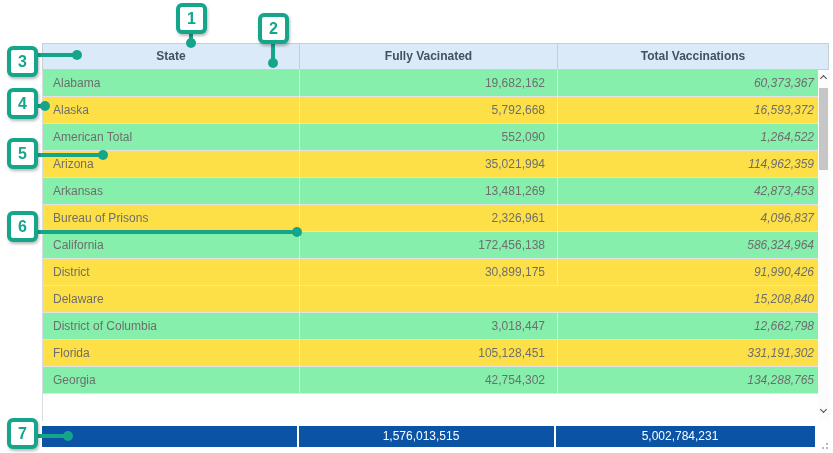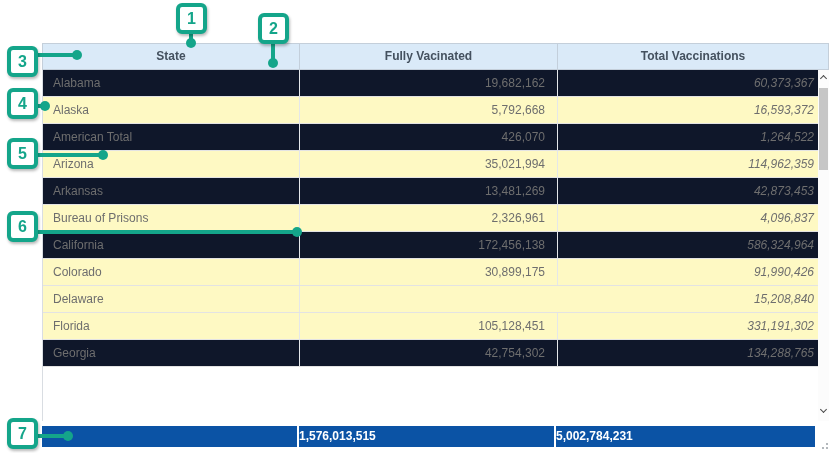--- a/index.html
+++ b/index.html
@@ -22,22 +22,22 @@
   }
   .th.c1 { width:257px; border-right:1px solid #c3cfdb; }
   .th.c2 { width:258px; border-right:1px solid #c3cfdb; }
   .th.c3 { flex:1; }
 
   .tbody {
     position:absolute; left:0; top:27px; width:787px; height:351px;
     border-left:1px solid #d9dde2; border-right:1px solid #d9dde2;
     background:#ffffff;
   }
-  .tr { height:27px; display:flex; border-bottom:1px solid #e3e3e3; background:#0f172a; }
-  .tr.alt { background:#fef9c3; }
+  .tr { height:27px; display:flex; border-bottom:1px solid #e3e3e3; background:#86efac; }
+  .tr.alt { background:#fde047; }
   .td { font-size:12px; color:#6e6e6e; line-height:26px; white-space:nowrap; overflow:hidden; }
   .td.state { width:257px; padding-left:10px; border-right:1px solid #e4e7ea; }
   .td.fully { width:258px; text-align:right; padding-right:12px; border-right:1px solid #e4e7ea; }
   .td.total { flex:1; text-align:right; padding-right:14px;font-style:italic; }
 
   
   .scrollbar {
     position:absolute; right:0; top:27px; width:11px; height:351px;
     background:#fcfcfc;
   }
@@ -46,21 +46,21 @@
   .chev { position:absolute; left:3px; width:5px; height:5px; border-left:1.5px solid #4a4a4a; border-top:1.5px solid #4a4a4a; }
   .chev.u { top:5px; transform:rotate(45deg); }
   .chev.d { top:2px; transform:rotate(225deg); }
   .sb-thumb { position:absolute; left:1px; top:18px; width:9px; height:82px; background:#c6c6c6; }
 
   
   .totals {
     position:absolute; left:0; top:383px; width:773px; height:21px;
     display:flex; background:#0b53a5;
   }
-  .ttd { font-size:12px; font-weight:700; color:#ffffff; line-height:21px; text-align:left; }
+  .ttd { font-size:12px; font-weight:400; color:#ffffff; line-height:21px; text-align:center; }
   .ttd.state { width:257px; border-right:2px solid #ffffff; }
   .ttd.fully { width:257px; padding-right:11px; border-right:2px solid #ffffff; }
   .ttd.total { flex:1; padding-right:11px; }
 
   
   .grip { position:absolute; right:1px; bottom:-2px; width:8px; height:8px; }
   .grip span { position:absolute; width:2px; height:2px; background:#9aa0a6; border-radius:50%; }
   .grip .g1 { right:0; bottom:0; }
   .grip .g2 { right:4px; bottom:0; }
   .grip .g3 { right:0; bottom:4px; }
@@ -95,21 +95,21 @@
         <div class="td fully">19,682,162</div>
         <div class="td total">60,373,367</div>
       </div>
       <div class="tr alt">
         <div class="td state">Alaska</div>
         <div class="td fully">5,792,668</div>
         <div class="td total">16,593,372</div>
       </div>
       <div class="tr">
         <div class="td state">American Total</div>
-        <div class="td fully">426,070</div>
+        <div class="td fully">552,090</div>
         <div class="td total">1,264,522</div>
       </div>
       <div class="tr alt">
         <div class="td state">Arizona</div>
         <div class="td fully">35,021,994</div>
         <div class="td total">114,962,359</div>
       </div>
       <div class="tr">
         <div class="td state">Arkansas</div>
         <div class="td fully">13,481,269</div>
@@ -119,27 +119,32 @@
         <div class="td state">Bureau of Prisons</div>
         <div class="td fully">2,326,961</div>
         <div class="td total">4,096,837</div>
       </div>
       <div class="tr">
         <div class="td state">California</div>
         <div class="td fully">172,456,138</div>
         <div class="td total">586,324,964</div>
       </div>
       <div class="tr alt">
-        <div class="td state">Colorado</div>
+        <div class="td state">District</div>
         <div class="td fully">30,899,175</div>
         <div class="td total">91,990,426</div>
       </div>
       <div class="tr alt">
         <div class="td state">Delaware</div>
         <div class="td total">15,208,840</div>
+      </div>
+      <div class="tr">
+        <div class="td state">District of Columbia</div>
+        <div class="td fully">3,018,447</div>
+        <div class="td total">12,662,798</div>
       </div>
       <div class="tr alt">
         <div class="td state">Florida</div>
         <div class="td fully">105,128,451</div>
         <div class="td total">331,191,302</div>
       </div>
       <div class="tr">
         <div class="td state">Georgia</div>
         <div class="td fully">42,754,302</div>
         <div class="td total">134,288,765</div>

